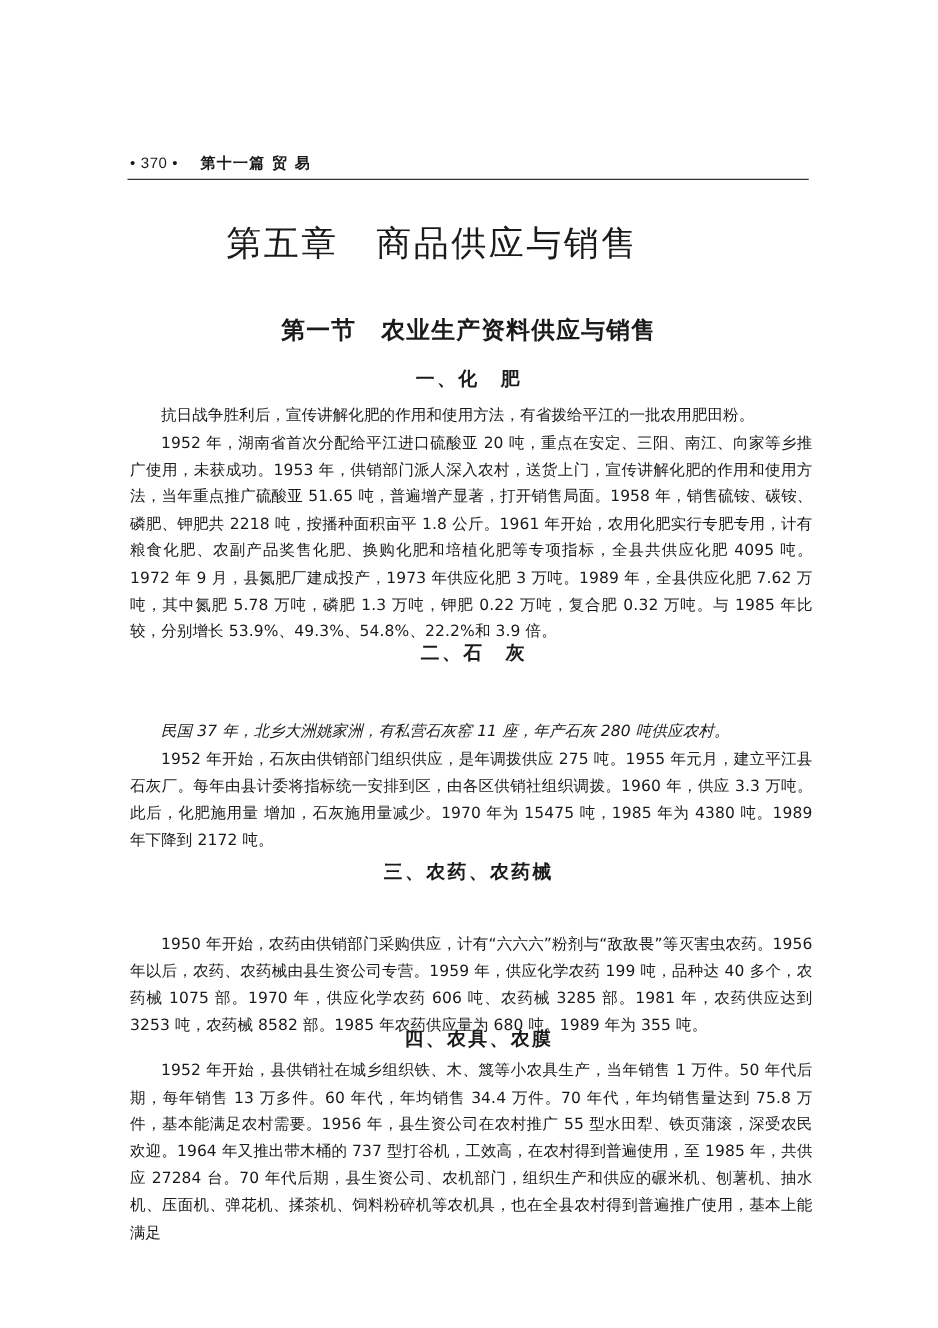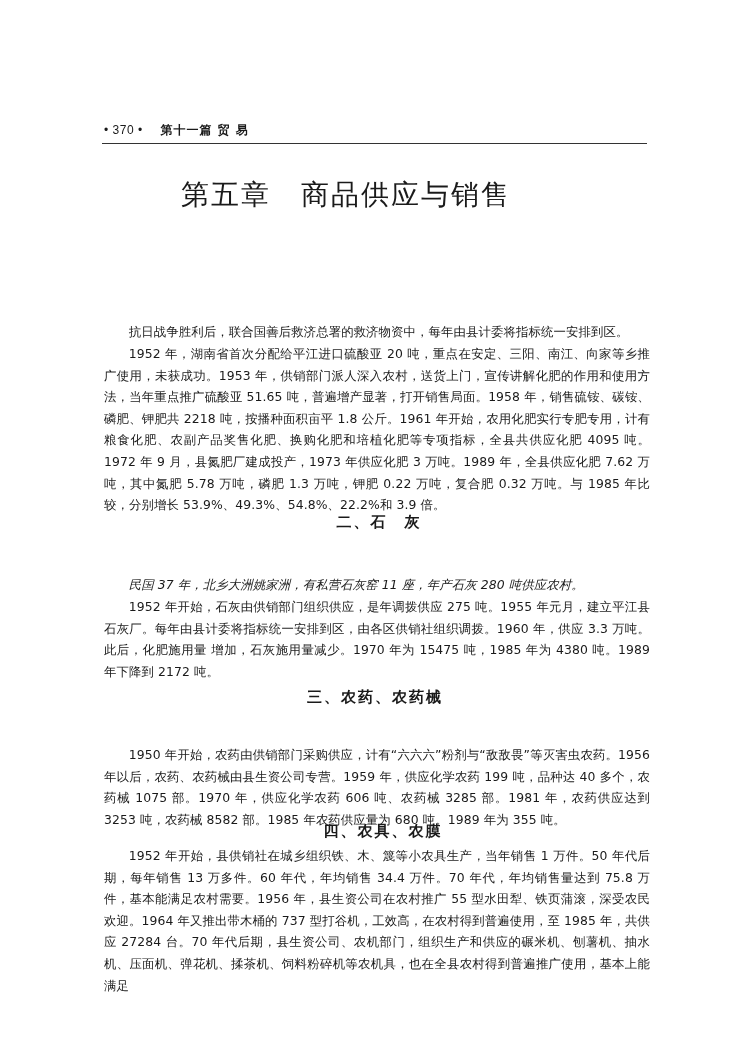--- a/index.html
+++ b/index.html
@@ -37,22 +37,24 @@
 <body>
 
 <div class="page">
   <div class="running-head">
     <span class="pg">• 370 •</span>
     <span class="part">第十一篇  贸  易</span>
   </div>
   <div class="rule"></div>
 
   <h1 class="chapter-title" style="margin:0">第五章　商品供应与销售</h1>
+  <h2 class="section-title" style="margin:0">第一节　农业生产资料供应与销售</h2>
 
-  <p class="para" style="margin:0; top:321px;">抗日战争胜利后，联合国善后救济总署的救济物资中，每年由县计委将指标统一安排到区。</p>
+  <h3 class="subsection" style="margin:0; top:294px;">一、化　肥</h3>
+  <p class="para" style="margin:0; top:321px;">抗日战争胜利后，宣传讲解化肥的作用和使用方法，有省拨给平江的一批农用肥田粉。</p>
   <p class="para" style="margin:0; top:343px;">1952 年，湖南省首次分配给平江进口硫酸亚 20 吨，重点在安定、三阳、南江、向家等乡推广使用，未获成功。1953 年，供销部门派人深入农村，送货上门，宣传讲解化肥的作用和使用方法，当年重点推广硫酸亚 51.65 吨，普遍增产显著，打开销售局面。1958 年，销售硫铵、碳铵、磷肥、钾肥共 2218 吨，按播种面积亩平 1.8 公斤。1961 年开始，农用化肥实行专肥专用，计有粮食化肥、农副产品奖售化肥、换购化肥和培植化肥等专项指标，全县共供应化肥 4095 吨。1972 年 9 月，县氮肥厂建成投产，1973 年供应化肥 3 万吨。1989 年，全县供应化肥 7.62 万吨，其中氮肥 5.78 万吨，磷肥 1.3 万吨，钾肥 0.22 万吨，复合肥 0.32 万吨。与 1985 年比较，分别增长 53.9%、49.3%、54.8%、22.2%和 3.9 倍。</p>
 
   <h3 class="subsection" style="margin:4px; top:509px;">二、石　灰</h3>
   <p class="para" style="margin:0; top:574px;font-style:italic;">民国 37 年，北乡大洲姚家洲，有私营石灰窑 11 座，年产石灰 280 吨供应农村。</p>
   <p class="para" style="margin:0; top:596px;">1952 年开始，石灰由供销部门组织供应，是年调拨供应 275 吨。1955 年元月，建立平江县石灰厂。每年由县计委将指标统一安排到区，由各区供销社组织调拨。1960 年，供应 3.3 万吨。此后，化肥施用量 增加，石灰施用量减少。1970 年为 15475 吨，1985 年为 4380 吨。1989 年下降到 2172 吨。</p>
 
   <h3 class="subsection" style="margin:0; top:688px;">三、农药、农药械</h3>
   <p class="para" style="margin:0; top:744px;">1950 年开始，农药由供销部门采购供应，计有“六六六”粉剂与“敌敌畏”等灭害虫农药。1956 年以后，农药、农药械由县生资公司专营。1959 年，供应化学农药 199 吨，品种达 40 多个，农药械 1075 部。1970 年，供应化学农药 606 吨、农药械 3285 部。1981 年，农药供应达到 3253 吨，农药械 8582 部。1985 年农药供应量为 680 吨。1989 年为 355 吨。</p>
 
   <h3 class="subsection" style="margin:8px; top:814px;">四、农具、农膜</h3>

